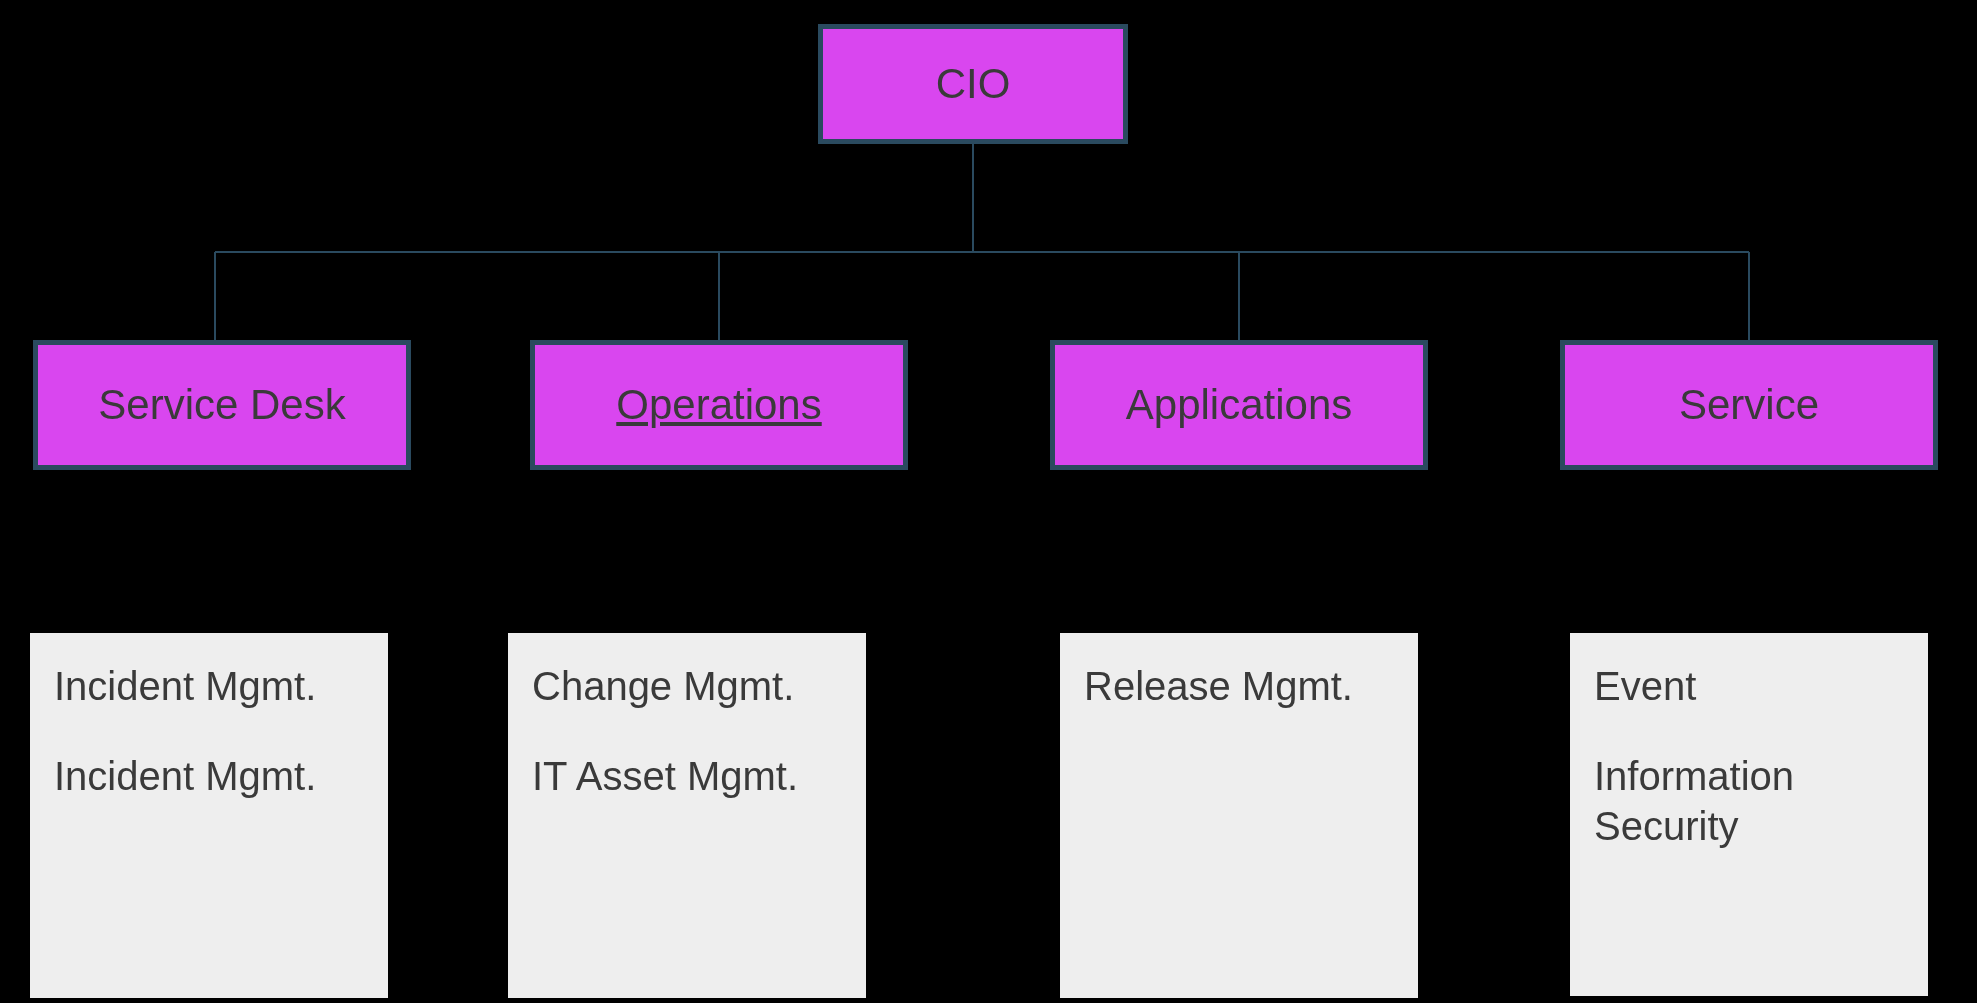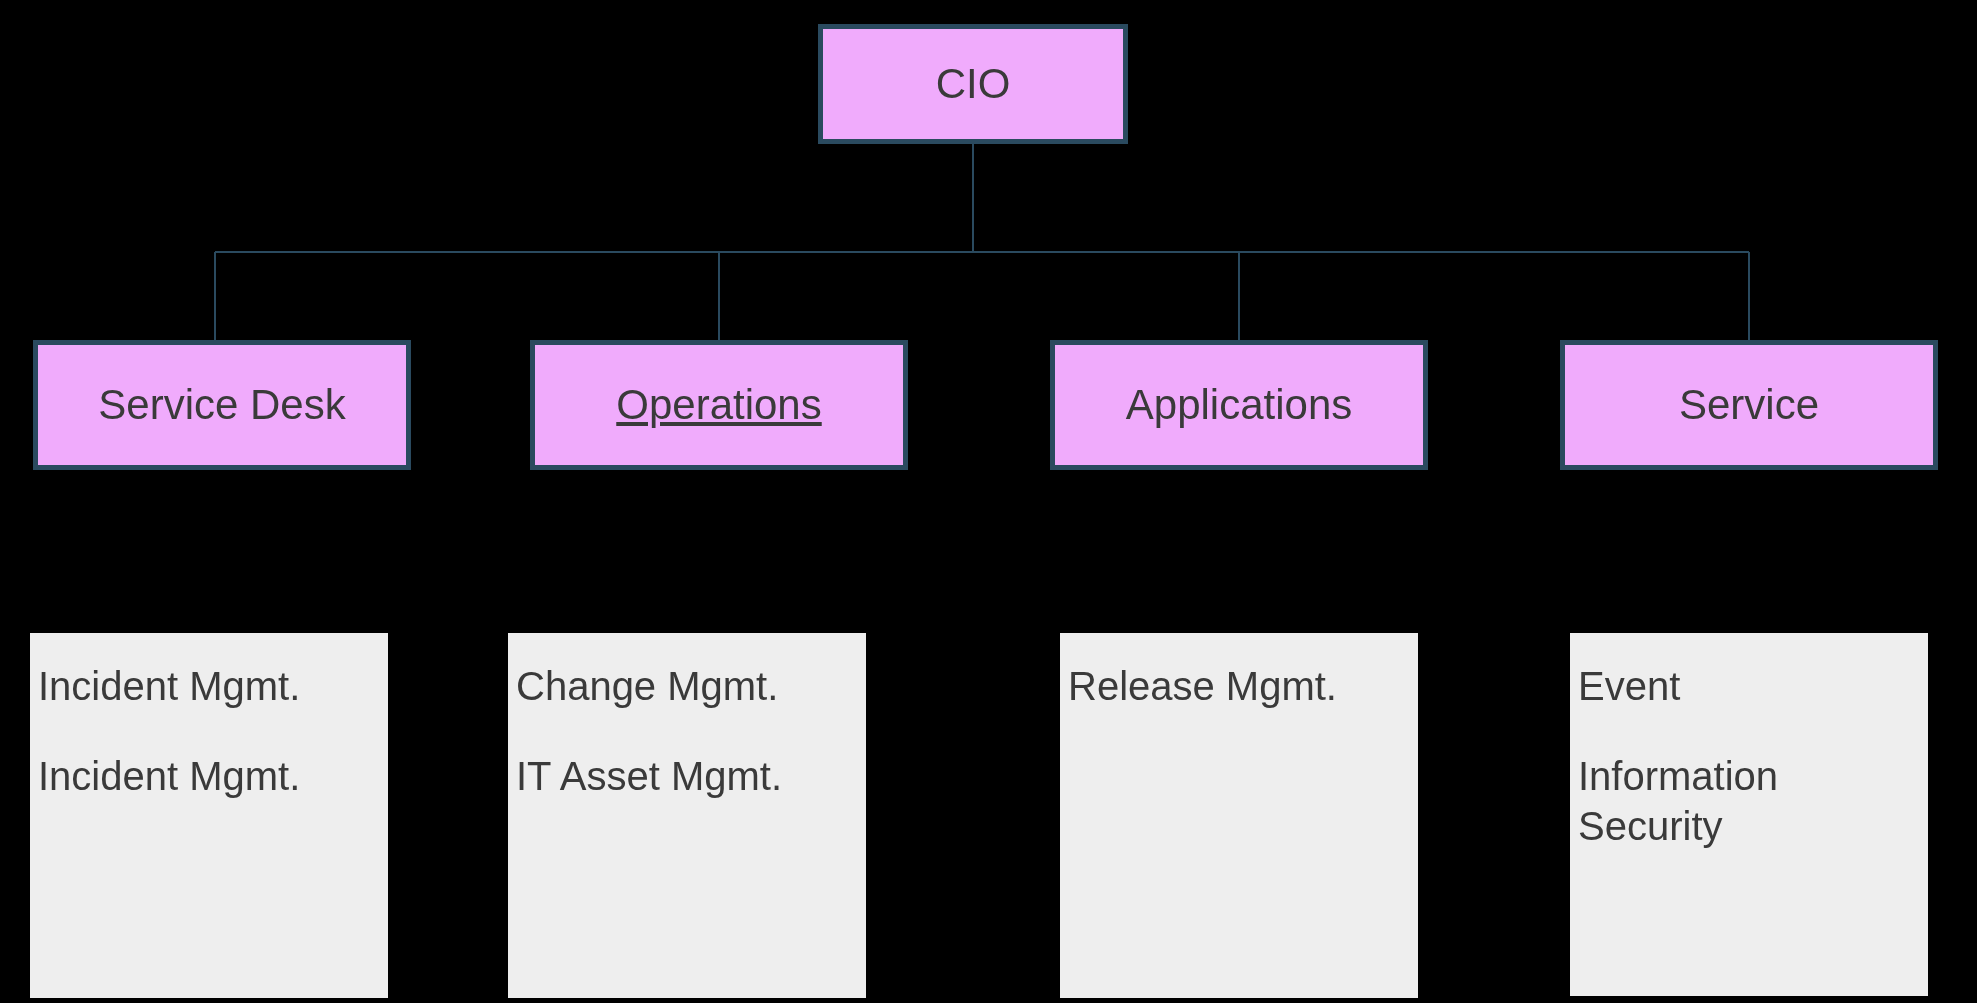--- a/index.html
+++ b/index.html
@@ -6,32 +6,32 @@
   body {
     font-family: Arial, Helvetica, sans-serif;
     background: #000;
     width: 1977px;
     height: 1003px;
     position: relative;
     overflow: hidden;
   }
   .node {
     position: absolute;
-    background: #f0abfc;
+    background: #d946ef;
     border: 5px solid #2a4a5f;
     display: flex;
     align-items: center;
     justify-content: center;
     font-size: 42px;
     color: #3a3a3a;
   }
   .detail-box {
     position: absolute;
     background: #eeeeee;
-    padding: 28px 8px;
+    padding: 28px 24px;
     font-size: 40px;
     color: #3a3a3a;
     line-height: 1.25;
   }
   .detail-box .item {
     margin-bottom: 40px;
   }
   .detail-box .item:last-child {
     margin-bottom: 0;
   }

